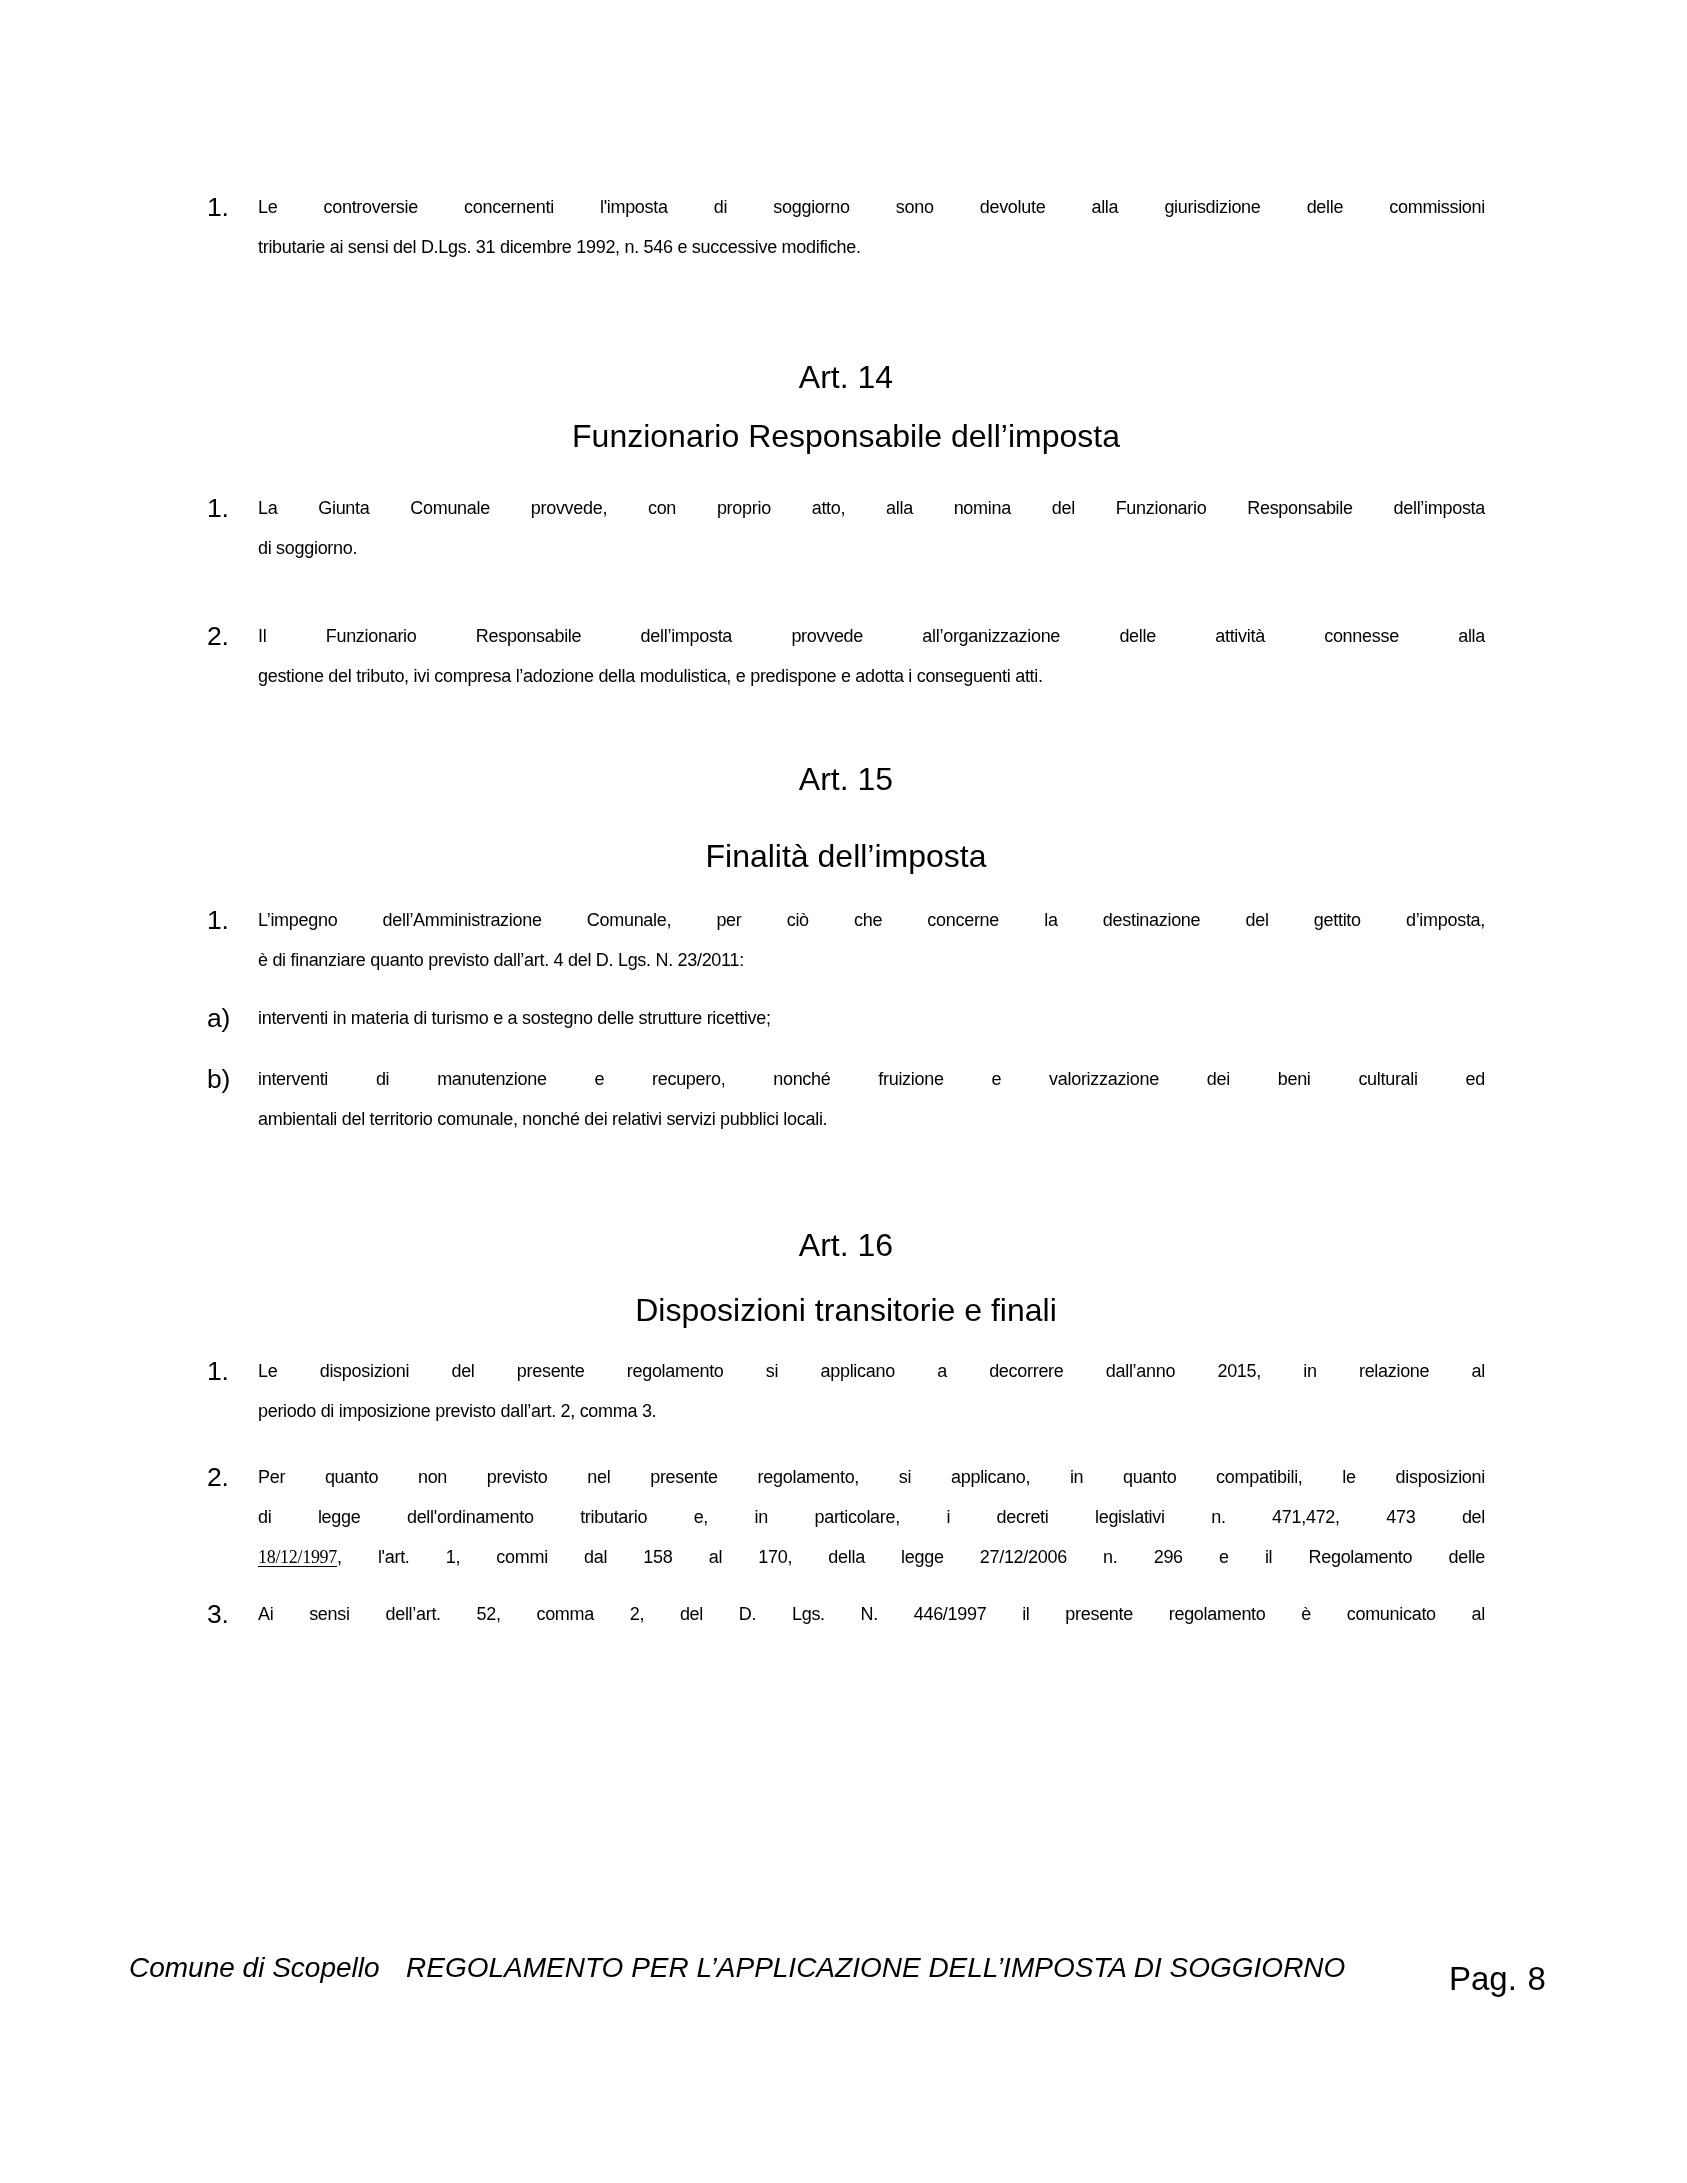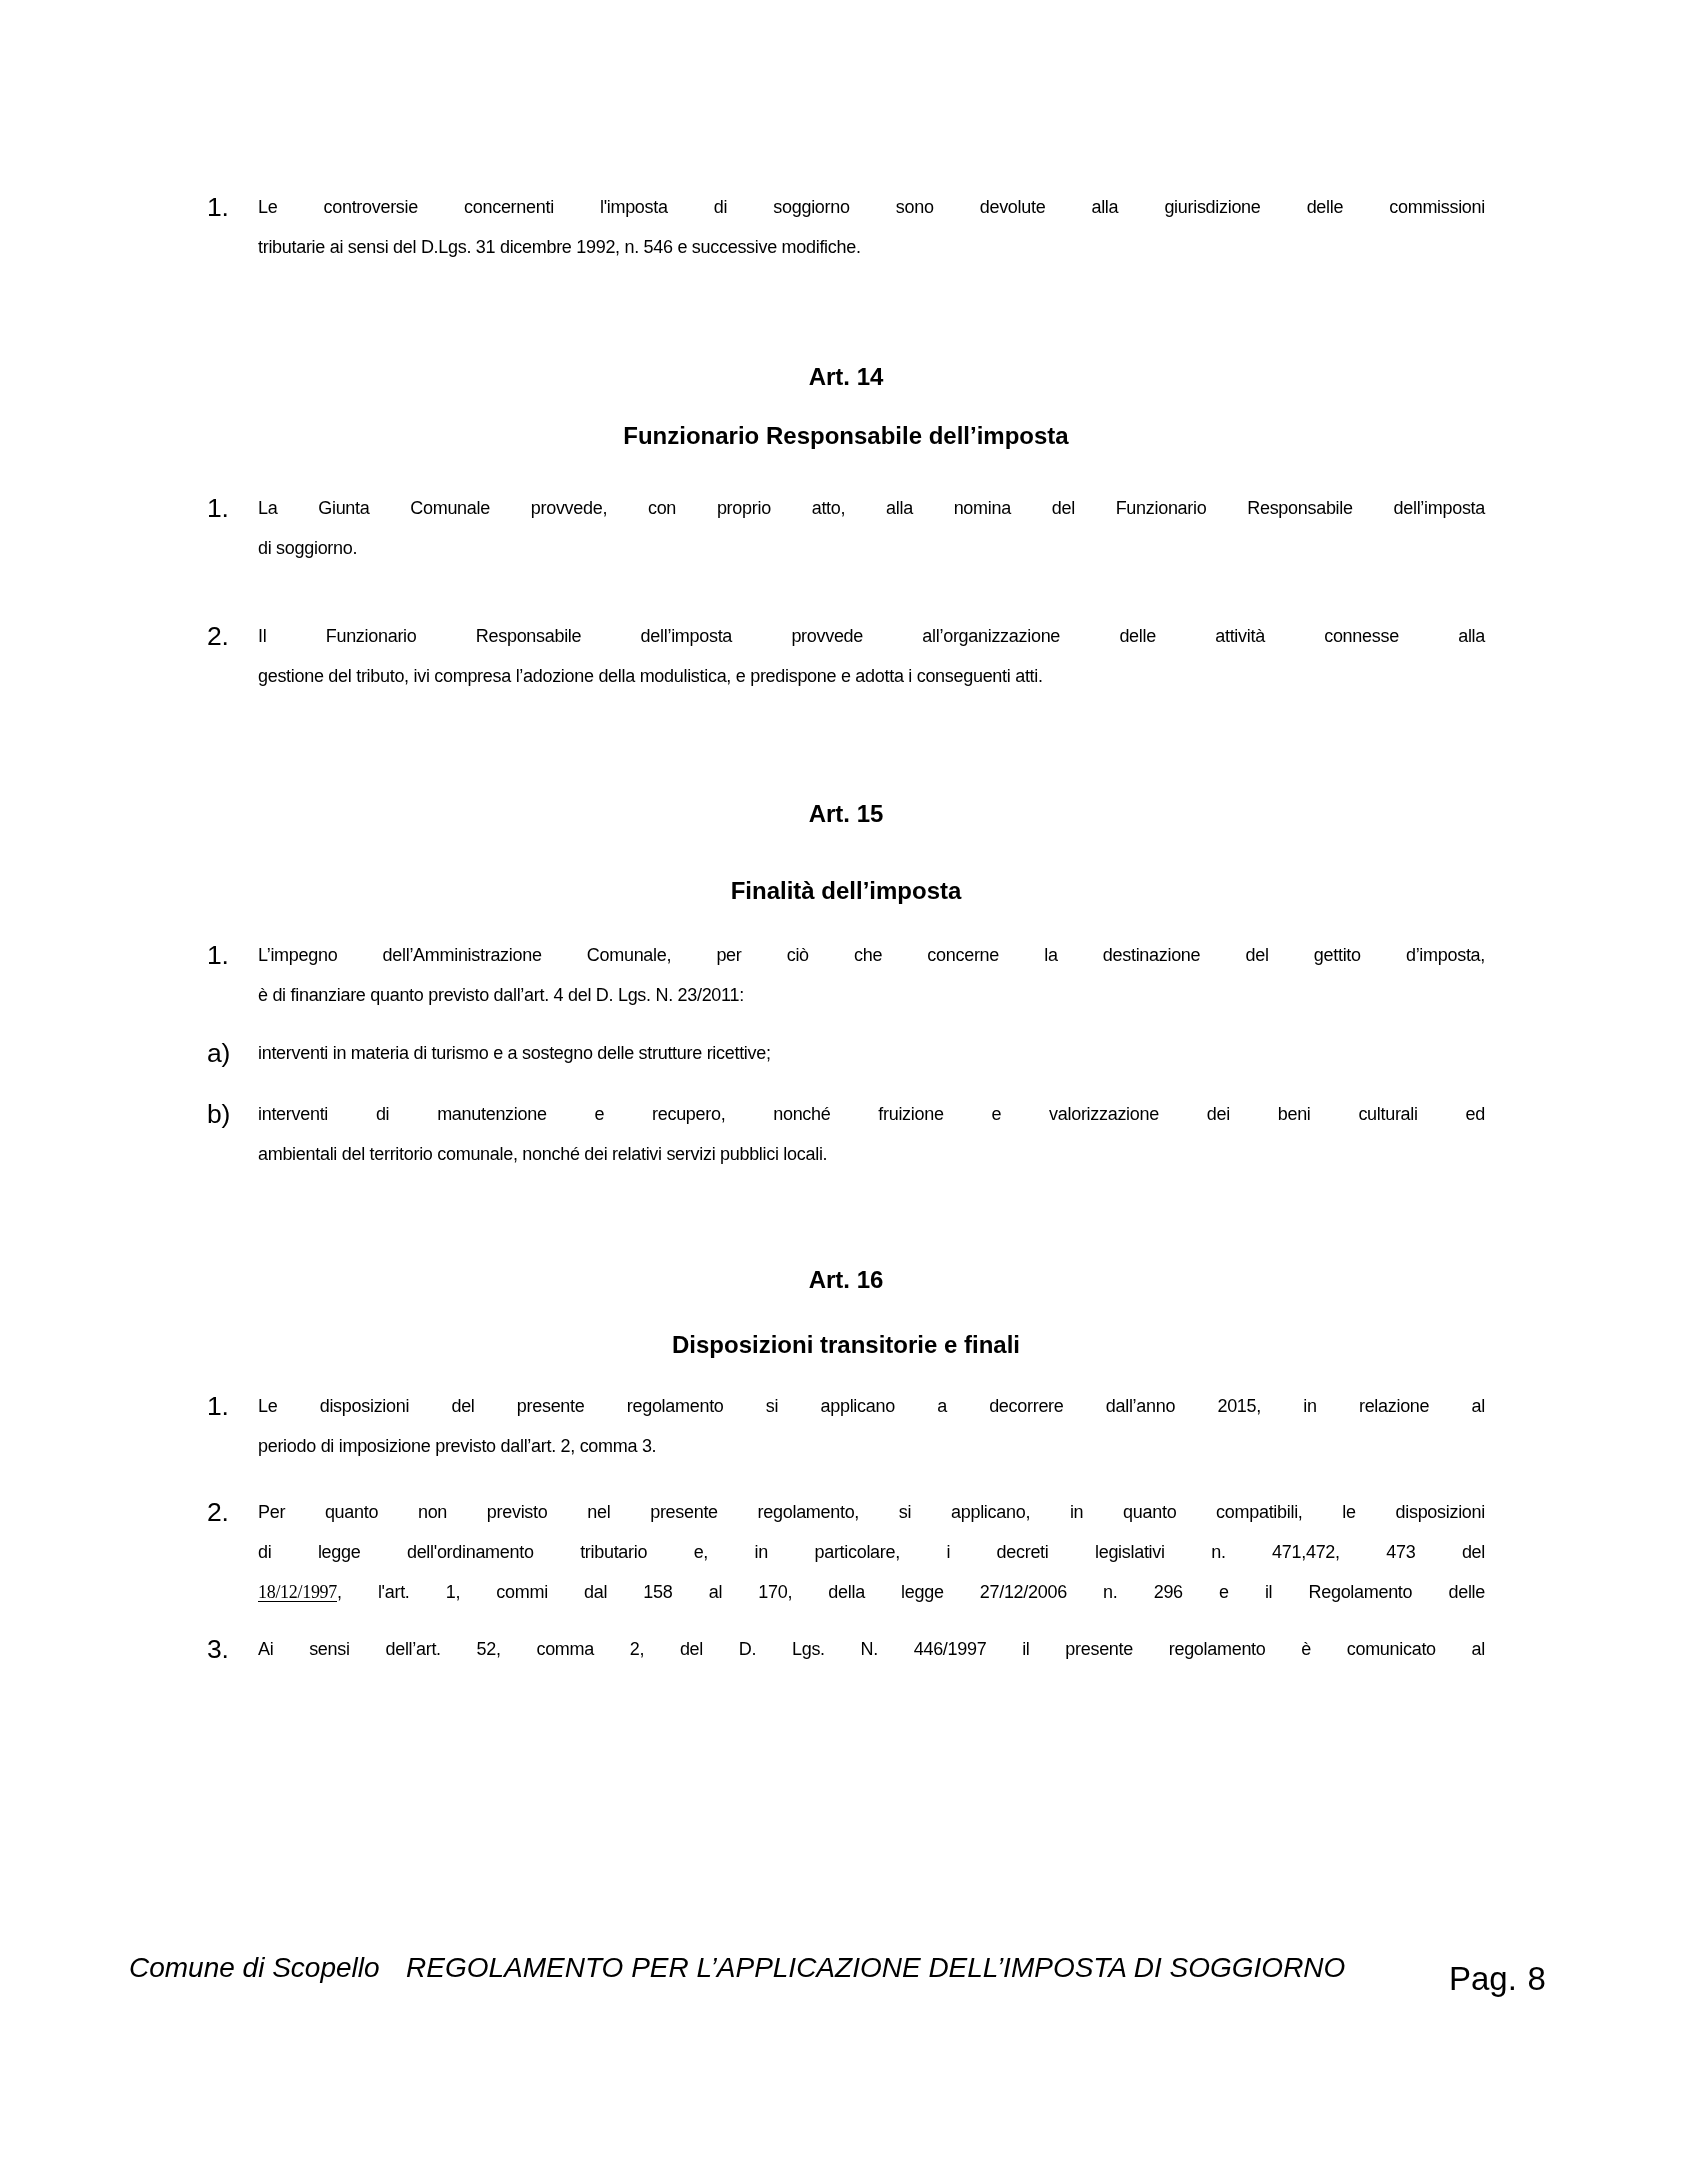--- a/index.html
+++ b/index.html
@@ -6,21 +6,21 @@
   body{width:1687px;height:2183px;overflow:hidden;position:relative;
        font-family:"Liberation Sans",sans-serif;color:#000;}
   .page{position:absolute;left:0;top:0;width:1687px;height:2183px;background:#fff;}
   .content{position:absolute;left:207px;top:187px;width:1278px;}
   .li{display:flex;align-items:flex-start;}
   .num{flex:0 0 51px;width:51px;font-size:26.5px;line-height:40px;letter-spacing:-0.3px;}
   .pbody{flex:1 1 auto;min-width:0;font-size:18px;line-height:40px;letter-spacing:-0.3px;}
   .line{text-align:justify;text-align-last:justify;}
   .line.lastline{text-align-last:left;}
   .u{text-decoration:underline;text-decoration-thickness:1.3px;text-underline-offset:3.3px;font-family:Liberation Serif, serif;}
-  .h{text-align:center;font-weight:bold;font-size:24px;line-height:40px;}
+  .h{text-align:center;font-weight:normal;font-size:32px;line-height:40px;}
   .footer-left{position:absolute;left:129px;top:1953px;font-style:italic;font-size:28px;
                line-height:30px;white-space:nowrap;}
   .footer-left .doc-title{margin-left:26.5px;}
   .footer-page{position:absolute;left:1449px;top:1962px;font-size:33px;line-height:33px;white-space:nowrap;}
   .footer-page .pnum{margin-left:10.6px;}
 </style>
 </head>
 <body>
 
 <div class="page">
@@ -47,21 +47,21 @@
     </div>
 
     <div class="li" style="margin-top:48px">
       <span class="num">2.</span>
       <div class="pbody">
           <div class="line"><span>Il Funzionario Responsabile dell’imposta provvede all’organizzazione delle attività connesse alla</span></div>
           <div class="line lastline"><span>gestione del tributo, ivi compresa l’adozione della modulistica, e predispone e adotta i conseguenti atti.</span></div>
         </div>
     </div>
 
-    <div class="h" style="margin-top:98px">Art. 15</div>
+    <div class="h" style="margin-top:63px">Art. 15</div>
     <div class="h" style="margin-top:37px">Finalità dell’imposta</div>
 
     <div class="li" style="margin-top:24px">
       <span class="num">1.</span>
       <div class="pbody">
           <div class="line"><span>L’impegno dell’Amministrazione Comunale, per ciò che concerne la destinazione del gettito d’imposta,</span></div>
           <div class="line lastline"><span>è di finanziare quanto previsto dall’art. 4 del D. Lgs. N. 23/2011:</span></div>
         </div>
     </div>
 

